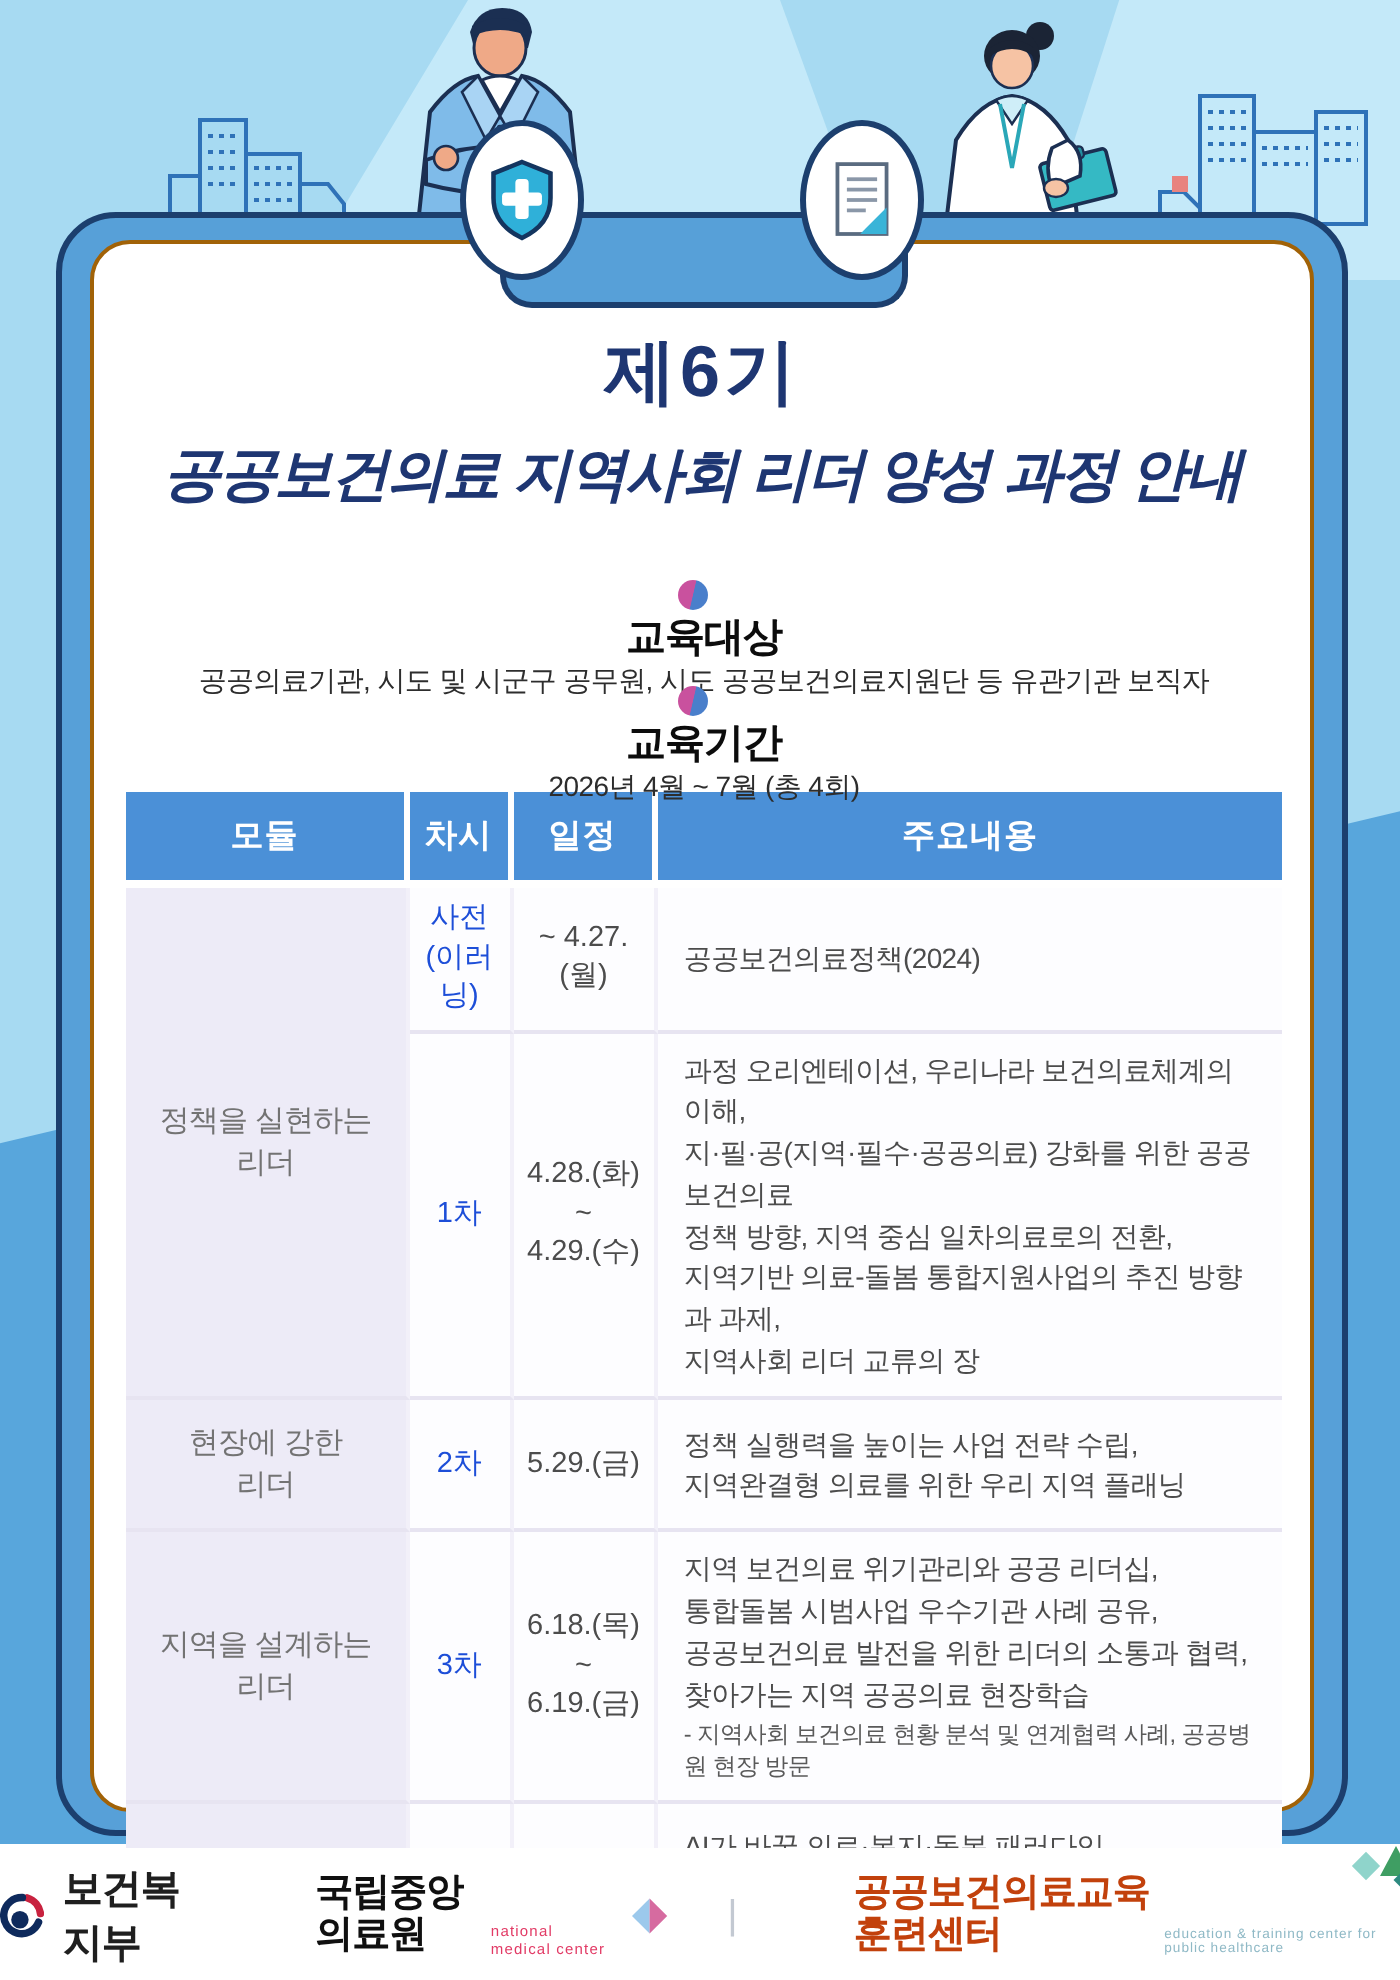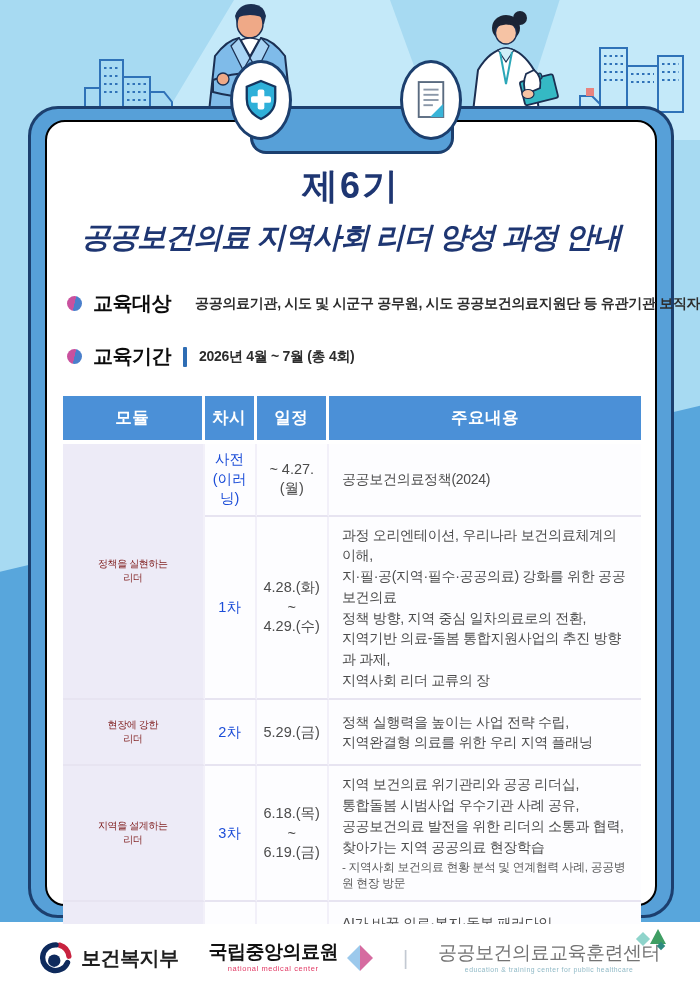--- a/index.html
+++ b/index.html
@@ -18,75 +18,75 @@
 
   
   .person { position:absolute; z-index:1; }
   .person.man { left:183px; top:0; }
   .person.woman { left:438px; top:10px; }
 
   
   .card-frame { position:absolute; left:28px; top:106px; width:646px; height:812px;
     background:#57a0d8; border:3px solid #1c3f6e; border-radius:30px; z-index:2; }
   .card-white { position:absolute; left:45px; top:120px; width:612px; height:786px;
-    background:#ffffff; border:2px solid #000000; border-radius:20px; z-index:3;
+    background:#ffffff; border:2px solid #a16207; border-radius:20px; z-index:3;
     padding:40px 16px 0 16px; }
   .card-tab { position:absolute; left:250px; top:112px; width:204px; height:42px;
     background:#57a0d8; border:3px solid #1c3f6e; border-top:none;
     border-radius:0 0 16px 16px; z-index:4; }
   .oval-badge { position:absolute; width:62px; height:80px; background:#fff;
     border:3px solid #1c3f6e; border-radius:50%; z-index:5;
     display:flex; align-items:center; justify-content:center; }
   .oval-badge.left { left:230px; top:60px; }
   .oval-badge.right { left:400px; top:60px; }
 
   
   .title { text-align:center; color:#1e3672; }
   .title .line1 { font-size:36px; font-weight:900; letter-spacing:2px; }
   .title .line2 { font-size:29px; font-weight:900; letter-spacing:-1px; margin-top:7px; white-space:nowrap;font-style:italic; }
 
   
   .info-section { margin:32px 2px 0 4px; }
-  .info-row { display:flex; align-items:center; margin-bottom:26px; height:27px; }
+  .info-row { display:flex; align-items:center; margin-bottom:26px; height:27px;flex-direction:column; }
   .bullet { flex:0 0 15px; width:15px; height:15px; border-radius:50%;
     background:linear-gradient(103deg,#c9519e 49%,#4a7fcb 51%); margin-right:11px; }
   .info-label { font-size:20px; font-weight:800; color:#0c0c0c; letter-spacing:-0.5px; white-space:nowrap; }
   .info-divider { display:inline-block; width:4px; height:20px; background:#2e6db4; margin:0 12px; border-radius:1px; }
-  .info-value { font-size:14px; color:#2d2d2d; letter-spacing:-0.3px; white-space:nowrap;font-weight:bold; }
+  .info-value { font-size:14px; color:#2d2d2d; letter-spacing:-0.3px; white-space:nowrap; }
 
   
   table.schedule { width:578px; margin:10px auto 0 auto; border-collapse:separate; border-spacing:0; table-layout:fixed; }
   table.schedule col.c-module { width:24.5%; }
   table.schedule col.c-session { width:9%; }
   table.schedule col.c-schedule { width:12.5%; }
   table.schedule col.c-content { width:54%; }
   table.schedule th { background:#4b90d7; color:#fff; font-size:16.5px; font-weight:700;
     padding:11px 2px; border-right:3px solid #fff; border-bottom:4px solid #fff; letter-spacing:0.5px; }
   table.schedule th:last-child { border-right:none; }
   table.schedule td { background:#fdfdff; border-bottom:2px solid #e7e4f1; border-right:2px solid #f2f0f9;
     font-size:14.5px; color:#4c4c4c; text-align:center; vertical-align:middle;
     padding:6px 4px; white-space:pre-line; line-height:1.35; }
   table.schedule td:last-child { border-right:none; }
-  table.schedule td.module { background:#edebf7; color:#7f1d1d; font-size:10px; letter-spacing:-0.4px; line-height:1.4; }
+  table.schedule td.module { background:#edebf7; color:#737373; font-size:15px; letter-spacing:-0.4px; line-height:1.4; }
   table.schedule td.session { color:#1d4ed8; }
   table.schedule td.schedule { color:#4c4c4c; }
   table.schedule td.content { text-align:left; padding:8px 13px; }
   table.schedule td.content > div:first-child { line-height:1.48; font-size:14px; letter-spacing:-0.3px; white-space:pre-line; }
   table.schedule td.content .note { font-size:11.8px; color:#5a5a5a; margin-top:3px; letter-spacing:-0.3px; }
 
   
   .footer { position:absolute; left:0; top:924px; width:700px; height:68px; background:#fff;
     display:flex; align-items:center; justify-content:center; gap:30px; z-index:6; }
   .logo-group { display:flex; align-items:center; gap:9px; }
   .mohw-label { font-size:20px; font-weight:600; color:#1f1f1f; letter-spacing:-0.5px; }
-  .logo-text-col { display:flex; flex-direction:column; align-items:center; line-height:1.1; }
+  .logo-text-col { display:flex; flex-direction:row; align-items:flex-end; line-height:1.1;margin-left:28px; }
   .nmc-label { font-size:19px; font-weight:800; color:#101010; letter-spacing:-0.5px; }
   .nmc-sub { font-size:7.5px; color:#e23a65; letter-spacing:0.6px; margin-top:2px; }
   .center-wrap { position:relative; display:flex; align-items:center; }
-  .center-label { font-size:19px; font-weight:400; color:#737373; letter-spacing:-0.5px; }
+  .center-label { font-size:19px; font-weight:700; color:#c2410c; letter-spacing:-0.5px; }
   .center-sub { font-size:6.8px; color:#8fb9c6; letter-spacing:0.5px; margin-top:2px; }
   .center-mark { position:absolute; right:-10px; top:-16px; }
   .logo-sep { color:#c3c9d2; font-size:20px; font-weight:300; }
 </style>
 </head>
 <body>
 
 <div class="poster">
 
   <div class="sky">

